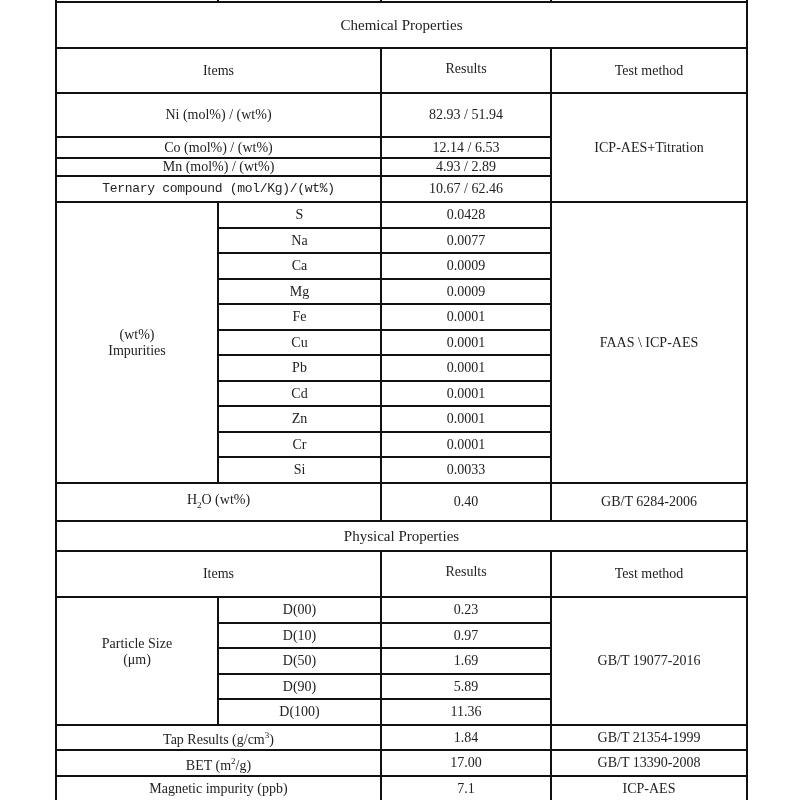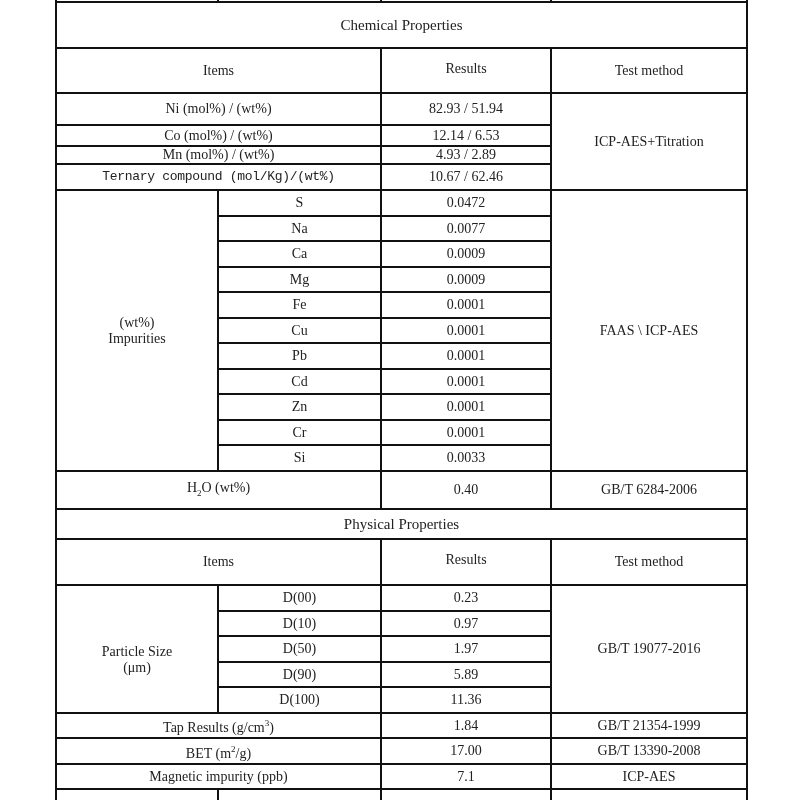--- a/index.html
+++ b/index.html
@@ -29,21 +29,21 @@
         <td></td>
       </tr>
   <tr style="height:46px">
         <td colspan="4" class="title">Chemical  Properties</td>
       </tr>
   <tr style="height:45px">
     <td colspan="2">Items</td>
     <td style="vertical-align:top;padding-top:12px">Results</td>
     <td>Test method</td>
   </tr>
-  <tr style="height:32px">
+  <tr style="height:44px">
     <td colspan="2">Ni  (mol%) / (wt%)</td>
     <td>82.93  / 51.94</td>
     <td rowspan="4">ICP-AES+Titration</td>
   </tr>
   <tr style="height:21px">
     <td colspan="2">Co  (mol%) / (wt%)</td>
     <td>12.14  / 6.53</td>
   </tr>
   <tr style="height:17px">
     <td colspan="2">Mn  (mol%) / (wt%)</td>
@@ -52,21 +52,21 @@
   <tr style="height:26px">
     <td colspan="2" class="mono">Ternary compound (mol/Kg)/(wt%)</td>
     <td>10.67  / 62.46</td>
   </tr>
   <tr style="height:26px">
     <td rowspan="11">
       <div>(wt%)</div>
       <div>Impurities</div>
     </td>
     <td>S</td>
-    <td>0.0472</td>
+    <td>0.0428</td>
     <td rowspan="11">FAAS \ ICP-AES</td>
   </tr>
   <tr style="height:25px">
         <td>Na</td>
         <td>0.0077</td>
       </tr>
   <tr style="height:26px">
         <td>Ca</td>
         <td>0.0009</td>
       </tr>
@@ -109,35 +109,35 @@
   </tr>
   <tr style="height:30px">
         <td colspan="4" class="title">Physical  Properties</td>
       </tr>
   <tr style="height:46px">
     <td colspan="2">Items</td>
     <td style="vertical-align:top;padding-top:12px">Results</td>
     <td>Test method</td>
   </tr>
   <tr style="height:26px">
-    <td rowspan="5" style="vertical-align:top;padding-top:58px">
+    <td rowspan="5" style="vertical-align:top;padding-top:38px">
       <div>Particle Size</div>
       <div>(μm)</div>
     </td>
     <td>D(00)</td>
     <td>0.23</td>
     <td rowspan="5">GB/T 19077-2016</td>
   </tr>
   <tr style="height:25px">
         <td>D(10)</td>
         <td>0.97</td>
       </tr>
   <tr style="height:26px">
         <td>D(50)</td>
-        <td>1.97</td>
+        <td>1.69</td>
       </tr>
   <tr style="height:25px">
         <td>D(90)</td>
         <td>5.89</td>
       </tr>
   <tr style="height:26px">
         <td>D(100)</td>
         <td>11.36</td>
       </tr>
   <tr style="height:25px">

